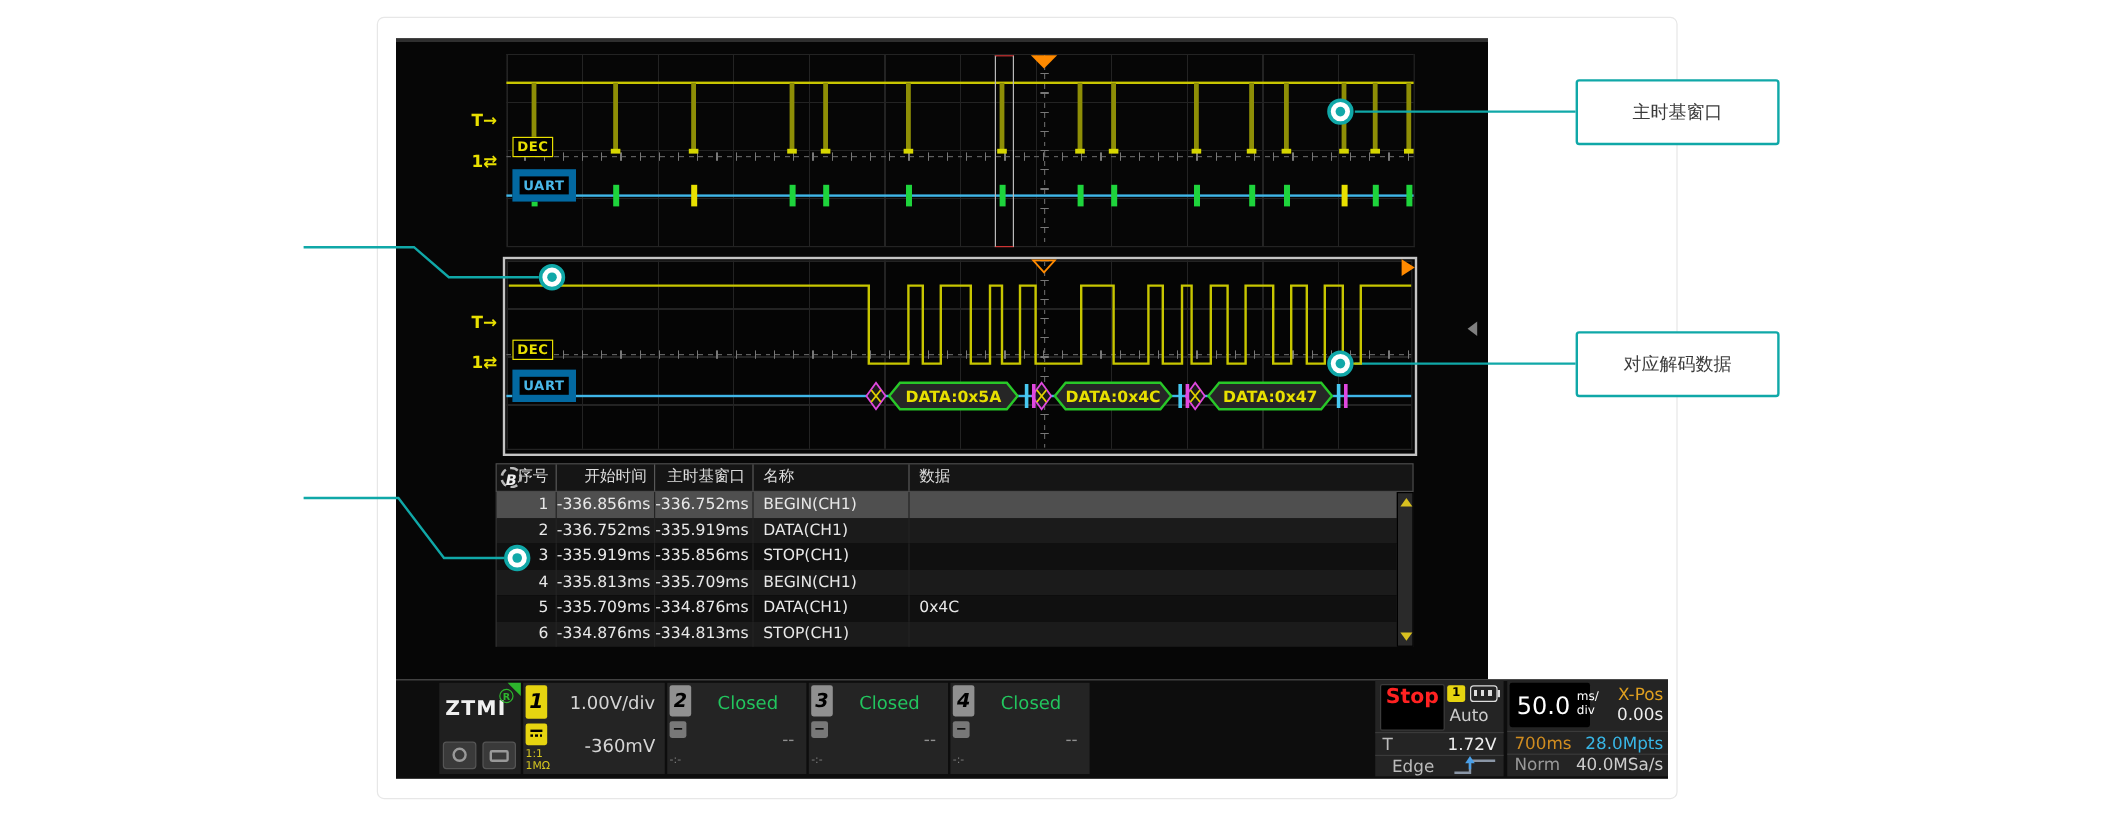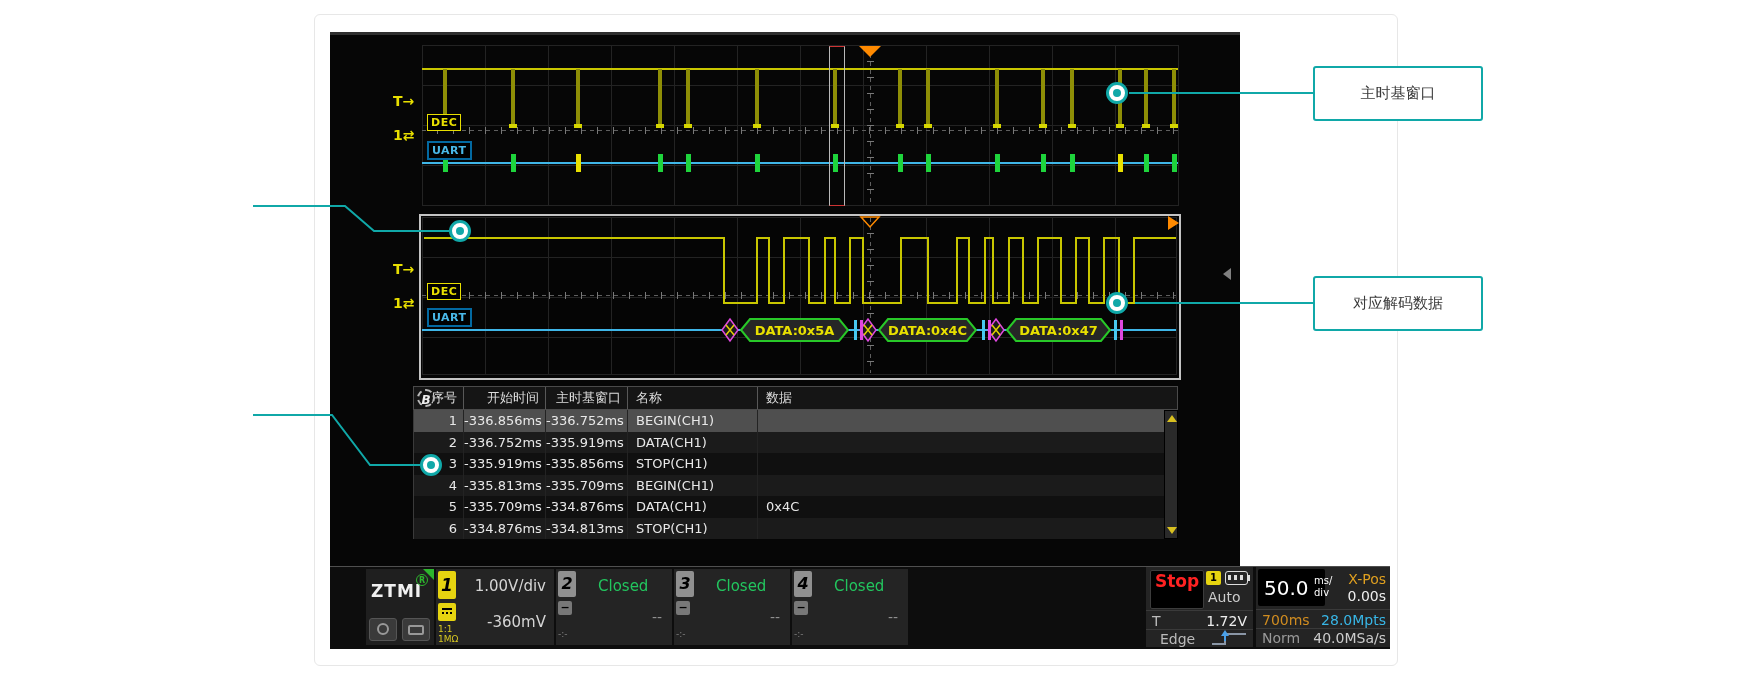--- a/index.html
+++ b/index.html
@@ -13,21 +13,21 @@
   .hdash{height:1px;background:repeating-linear-gradient(to right,#5f5f5f 0 4px,transparent 4px 8px)}
   .htick{height:7px;background:repeating-linear-gradient(to right,transparent 0 15px,#787878 15px 16px)}
   .trace{height:2px;background:#c8c600}
   .decline{height:2px;background:#3fb6e8}
   .pulse{position:absolute;width:4px;background:#8e8e06}
   .nub{position:absolute;width:8px;height:4px;background:#d6d600}
   .mark{position:absolute;width:5px;height:18px}
   .ylab{color:#e8df00;font-size:14px;font-weight:bold;line-height:16px}
   .tagbox{font-size:11px;font-weight:bold;background:#000;padding:0 3px;line-height:15px;letter-spacing:0.5px}
   .dec{border:1px solid #e8df00;color:#e8df00}
-  .uart{border:2px solid #0369a1;color:#49b8e8}
+  .uart{border:6px solid #0369a1;color:#49b8e8}
   .zoomwin{border:2px solid #c4c4c4}
   .redbox{border-left:1px solid #b9b9b9;border-right:1px solid #b9b9b9;border-top:1px solid #c33;border-bottom:1px solid #c33}
   
   .thead{display:flex;background:#151515;border:1px solid #4a4a4a;box-sizing:border-box}
   .th{color:#ddd;font-size:13px;line-height:22px;border-right:1px solid #585858;box-sizing:border-box;padding:0 6px;white-space:nowrap}
   .trow{display:flex;height:21.5px;background:#101010}
   .trow.alt{background:#1b1b1b}
   .trow.sel{background:#4f4f4f}
   .td{color:#e8e8e8;font-size:13px;line-height:21.5px;box-sizing:border-box;border-right:1px solid #232323;white-space:nowrap;overflow:hidden}
   .ra{text-align:right;padding-right:6px}.la{text-align:left;padding-left:8px}

